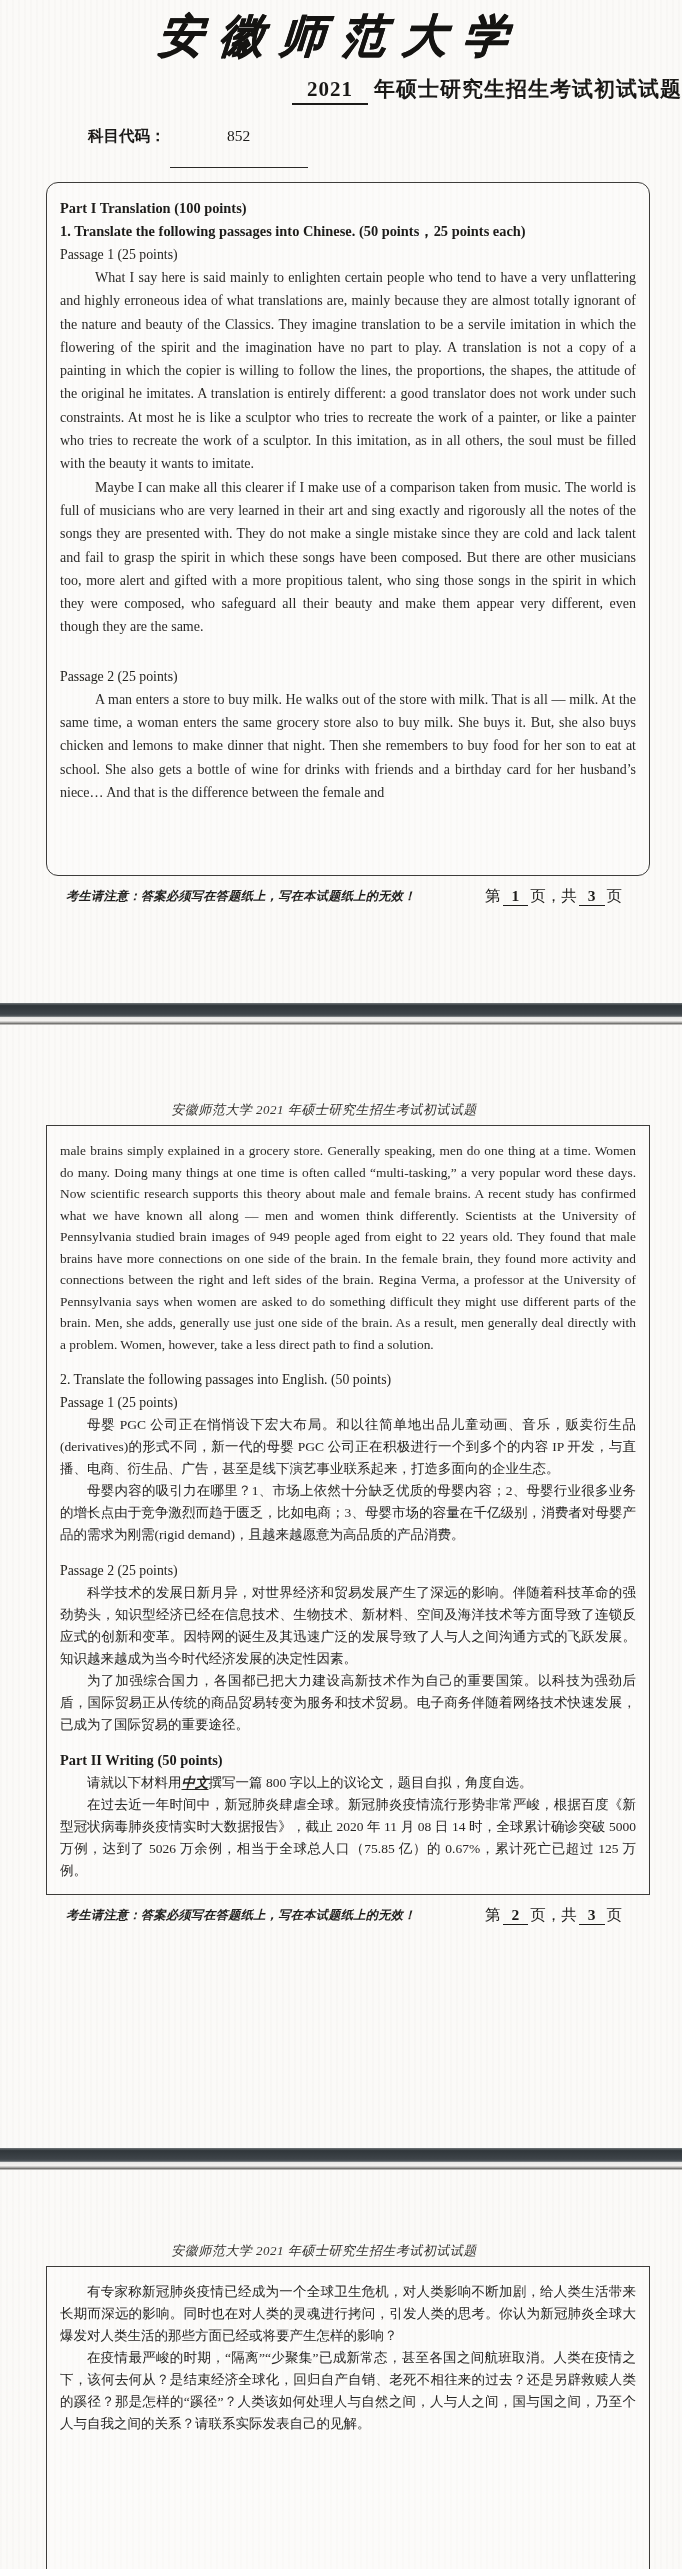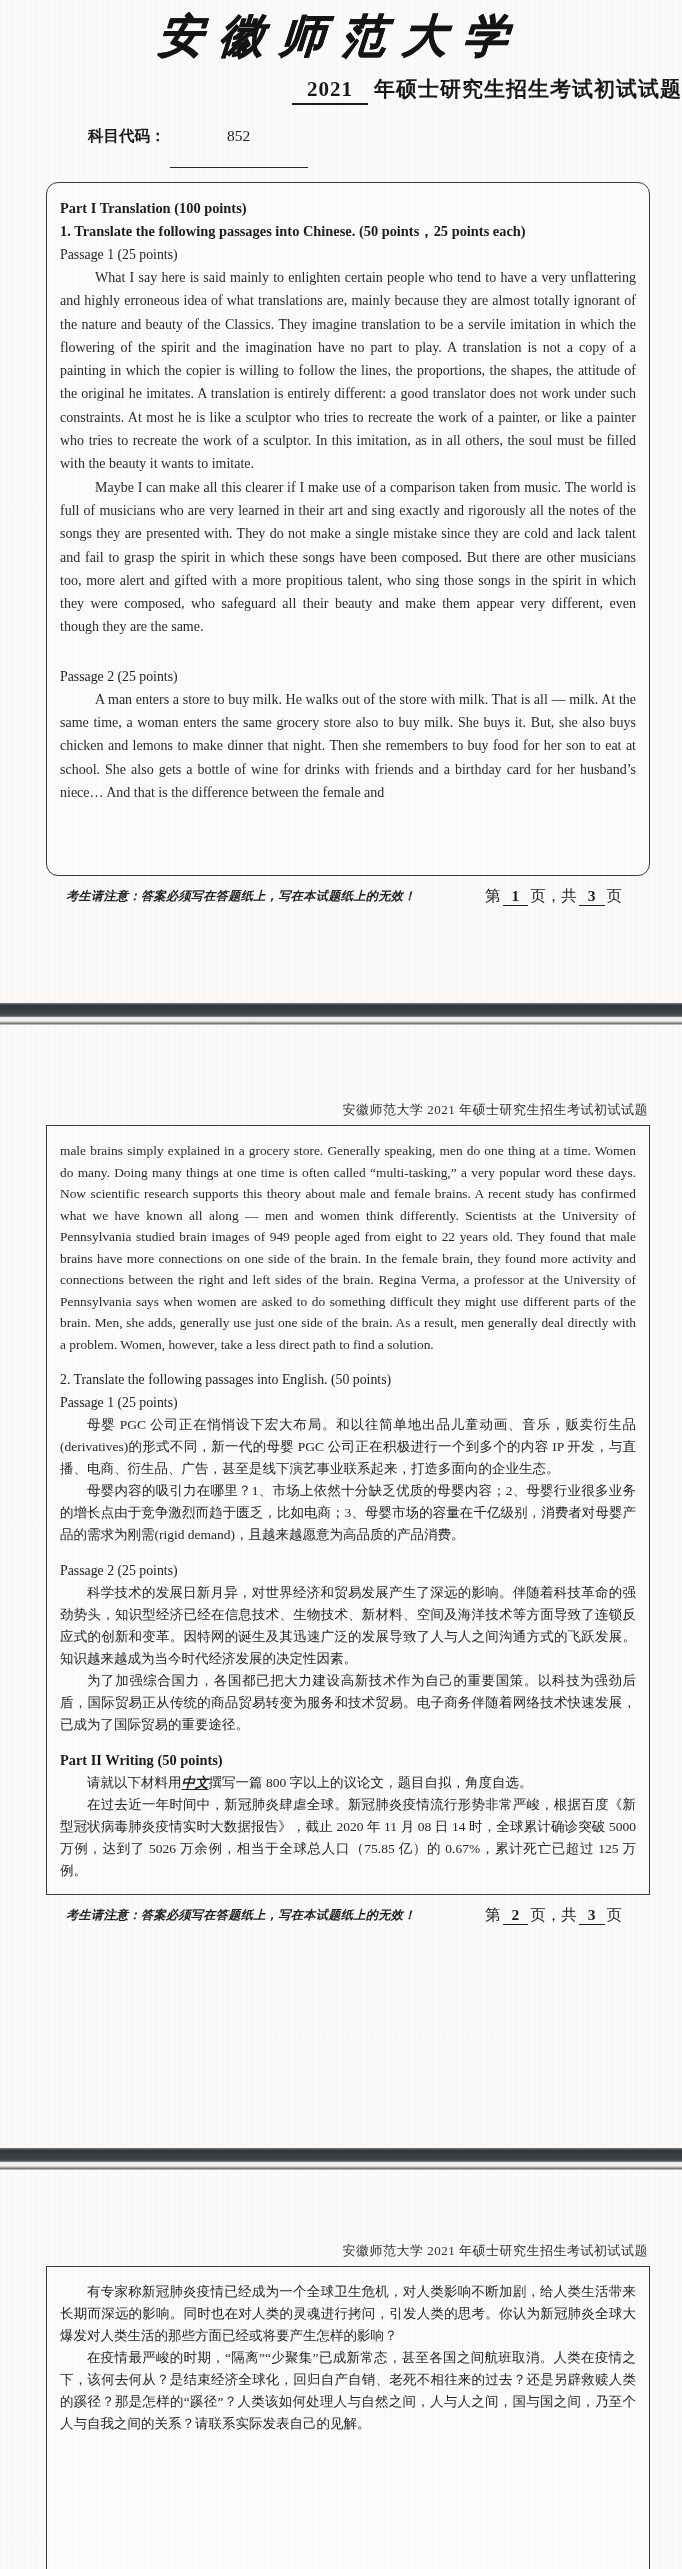--- a/index.html
+++ b/index.html
@@ -80,22 +80,22 @@
   }
   .notice{
     font-size:12.2px;font-weight:bold;font-style:italic;color:#201f1d;letter-spacing:.3px;
   }
   .pageno{font-size:15.5px;color:#1d1c1a;white-space:nowrap;}
   .pageno .num{
     display:inline-block;font-weight:bold;border-bottom:1.6px solid #1d1c1a;
     padding:0 9px 0 9px;margin:0 2px;
   }
   .running-header{
-    text-align:right;margin:0 34px 0 0;
-    font-size:13px;color:#33322f;letter-spacing:.5px;
+    text-align:center;margin:0 34px 0 0;
+    font-style:italic;font-size:13px;color:#33322f;letter-spacing:.5px;
   }
   .rh-p2{padding-top:76px;}
   .rh-p3{padding-top:72px;}
   .qbox-after-rh{margin-top:6px;}
 </style>
 </head>
 <body>
 
 <div class="canvas">
 

